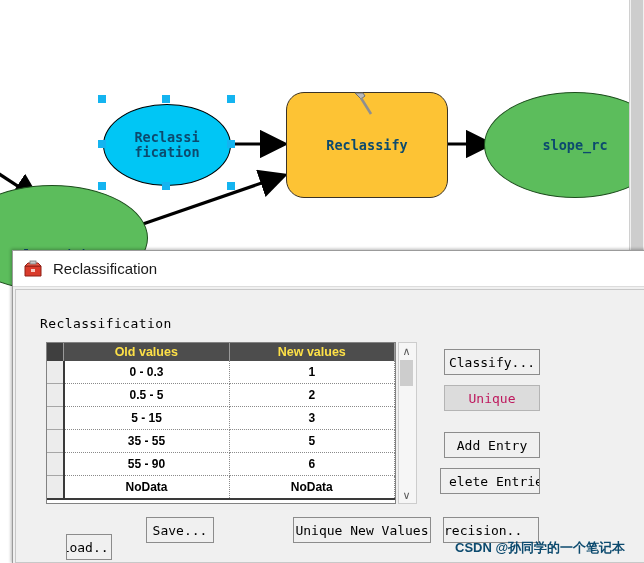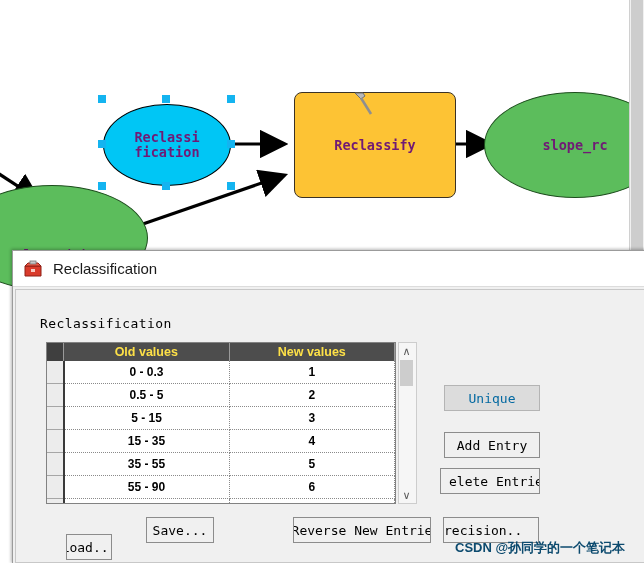--- a/index.html
+++ b/index.html
@@ -18,35 +18,35 @@
     background:#f0f0f0;border-left:1px solid #d0d0d0;
   }
   #canvas-scrollbar .thumb{
     position:absolute;left:1px;top:0;width:12px;height:250px;
     background:#cdcdcd;
   }
 
   .node-label{
     position:absolute;width:100%;text-align:center;
     font-family:"DejaVu Sans Mono","Liberation Mono",monospace;
-    font-weight:bold;font-size:13.5px;color:#701a75;
+    font-weight:bold;font-size:13.5px;color:#0c4a6e;
     line-height:15px;pointer-events:none;
     white-space:pre;
   }
 
   
   #node-reclassification{
     position:absolute;left:103px;top:104px;width:126px;height:80px;
     background:#00c6f5;border:1.6px solid #000;border-radius:50%;
     display:flex;align-items:center;justify-content:center;
   }
   
   #node-reclassify{
-    position:absolute;left:294px;top:92px;width:160px;height:104px;
-    background:#fdc334;border:1.8px solid #3a3226;border-radius:8px;
+    position:absolute;left:286px;top:92px;width:160px;height:104px;
+    background:#fdc334;border:1.8px solid #3a3226;border-radius:18px;
     display:flex;align-items:center;justify-content:center;
   }
   
   #node-slope-rc{
     position:absolute;left:484px;top:92px;width:180px;height:104px;
     background:#5cbd5c;border:1.6px solid #1d4d1d;border-radius:50%;
     display:flex;align-items:center;justify-content:center;
   }
   
   #node-slope-2{
@@ -139,21 +139,21 @@
   }
 
   
   .btn{
     background:#f0f0f0;border:1px solid #8c8c8c;
     font-family:"DejaVu Sans Mono","Liberation Mono",monospace;
     font-size:13px;color:#000;text-align:center;
     display:flex;align-items:center;justify-content:center;
     box-sizing:border-box;white-space:nowrap;overflow:hidden;
   }
-  .btn.disabled{background:#dcdcdc;color:#0369a1;border-color:#b4b4b4;}
+  .btn.disabled{background:#dcdcdc;color:#be185d;border-color:#b4b4b4;}
 
   #btn-classify{position:absolute;left:428px;top:59px;width:96px;height:26px;}
   #btn-unique{position:absolute;left:428px;top:95px;width:96px;height:26px;}
   #btn-add-entry{position:absolute;left:428px;top:142px;width:96px;height:26px;}
   #btn-delete-entries{position:absolute;left:424px;top:178px;width:100px;height:26px;
     justify-content:flex-start;padding-left:8px;}
 
   #btn-load{position:absolute;left:50px;top:244px;width:46px;height:26px;}
   #btn-save{position:absolute;left:130px;top:227px;width:68px;height:26px;}
   #btn-reverse{position:absolute;left:277px;top:227px;width:138px;height:26px;}
@@ -257,25 +257,20 @@
                 <td>0.5 - 5</td>
                 <td>2</td>
               </tr>
               <tr>
                 <td class="rowsel"></td>
                 <td>5 - 15</td>
                 <td>3</td>
               </tr>
               <tr>
                 <td class="rowsel"></td>
-                <td>15 - 35</td>
-                <td>4</td>
-              </tr>
-              <tr>
-                <td class="rowsel"></td>
                 <td>35 - 55</td>
                 <td>5</td>
               </tr>
               <tr>
                 <td class="rowsel"></td>
                 <td>55 - 90</td>
                 <td>6</td>
               </tr>
               <tr>
                 <td class="rowsel"></td>
@@ -285,26 +280,27 @@
             </tbody>
         </table>
       </div>
 
       <div id="grid-scrollbar">
         <div class="arrow up">∧</div>
         <div class="thumb"></div>
         <div class="arrow down">∨</div>
       </div>
 
+      <div class="btn" id="btn-classify">Classify...</div>
       <div class="btn disabled" id="btn-unique">Unique</div>
       <div class="btn" id="btn-add-entry">Add Entry</div>
       <div class="btn" id="btn-delete-entries">elete Entrie</div>
 
       <div class="btn" id="btn-load">Load...</div>
       <div class="btn" id="btn-save">Save...</div>
-      <div class="btn" id="btn-reverse">Reverse New Entrie</div>
+      <div class="btn" id="btn-reverse">Unique New Values</div>
       <div class="btn" id="btn-precision">recision..</div>
 
     </div>
   </div>
 </div>
 
 <div id="watermark">CSDN @孙同学的一个笔记本</div>
 
 </body></html>

